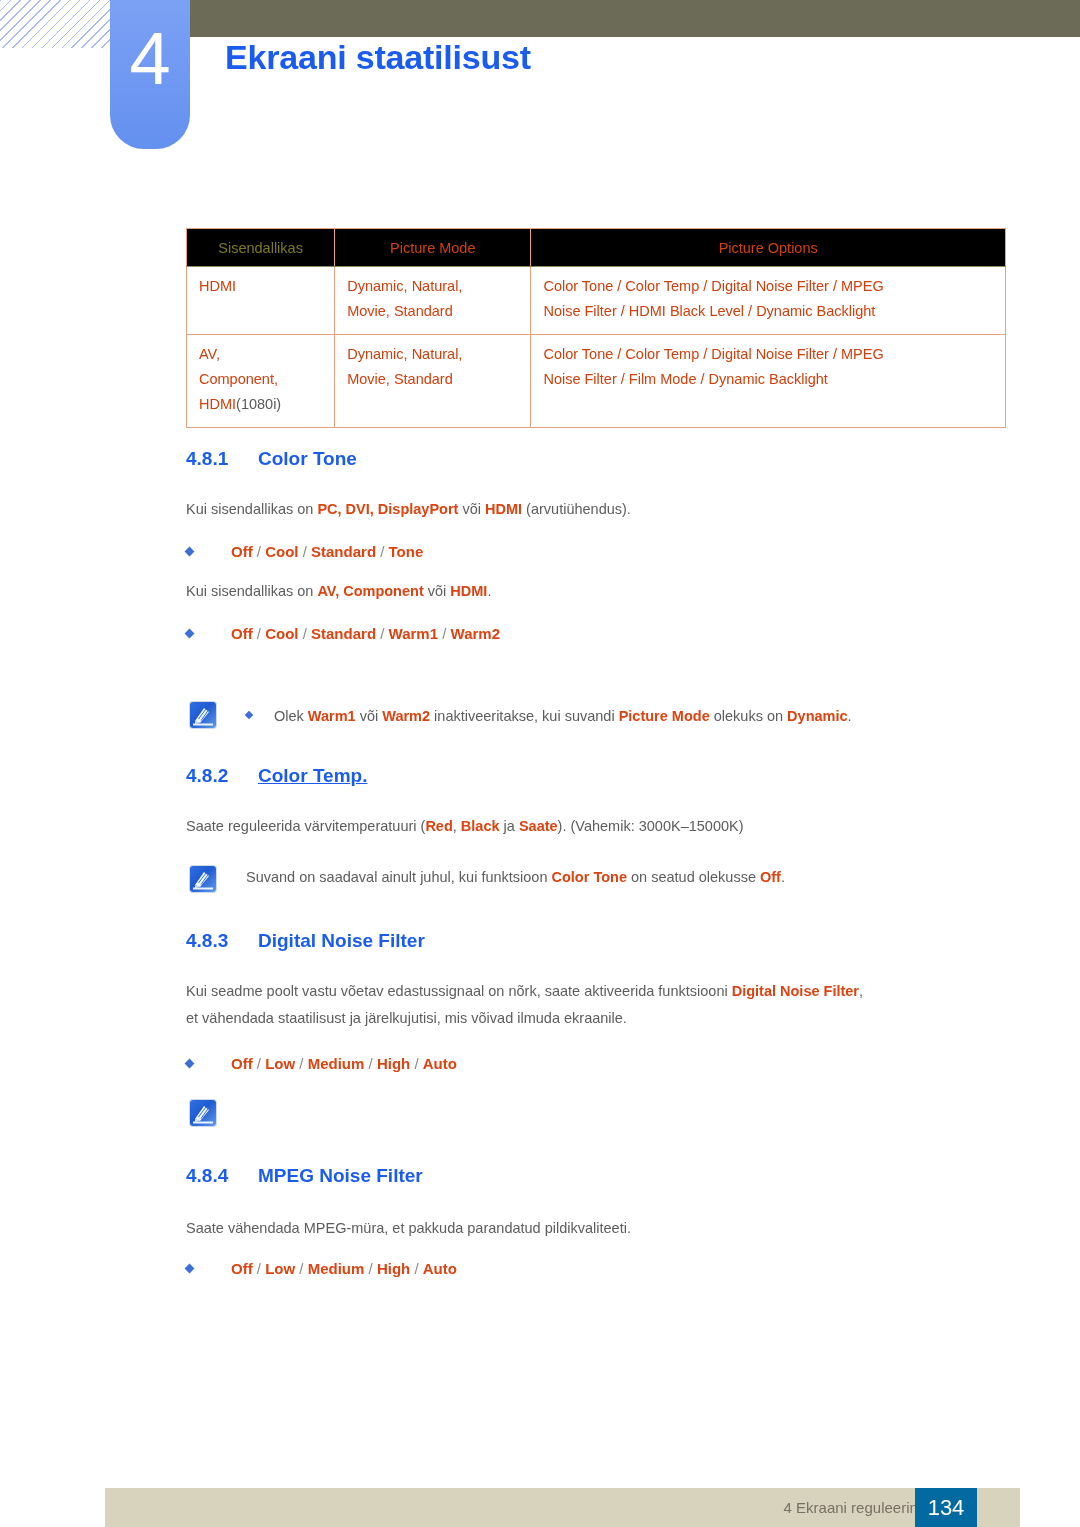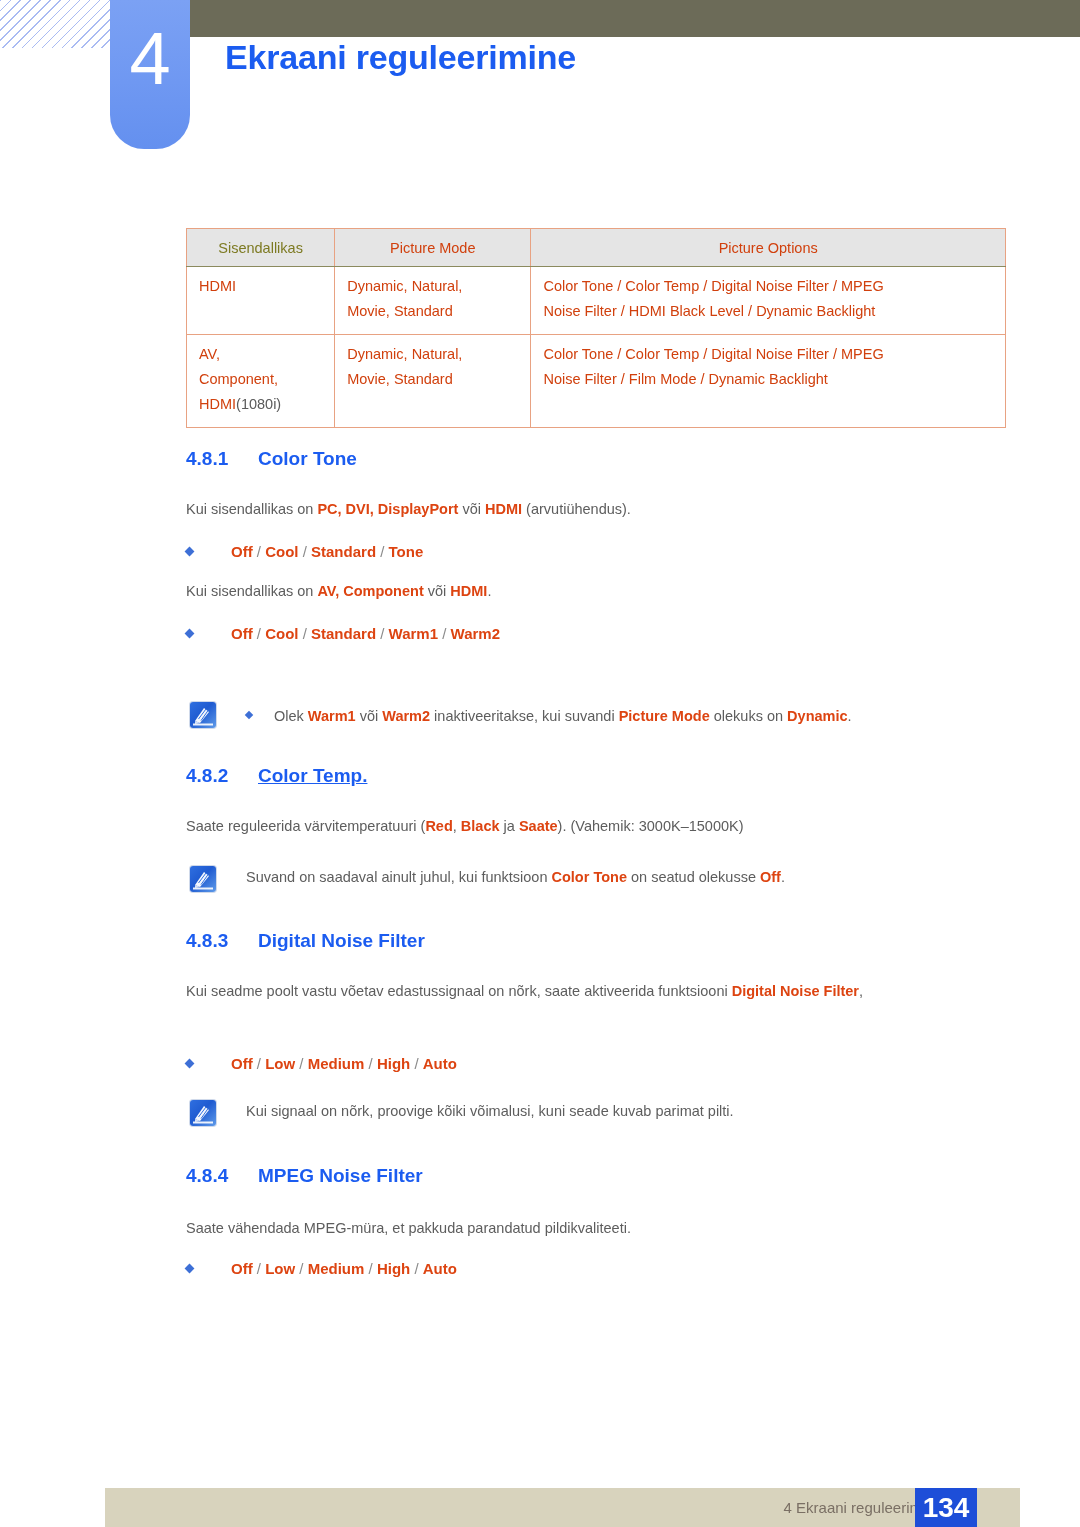--- a/index.html
+++ b/index.html
@@ -63,21 +63,21 @@
     border-collapse: collapse;
     border: 1px solid #8b8a5e;
     table-layout: fixed;
   }
   .spec-table td, .spec-table th {
     border: 1px solid #e8a282;
     padding: 0;
     vertical-align: top;
   }
   .spec-table thead th {
-    background: #e5e5e5;
+    background: #000000;
     border-bottom: 1px solid #8b8a5e;
     text-align: center;
     font-weight: normal;
     font-size: 14.5px;
     color: #d1400d;
     height: 37px;
     vertical-align: middle;
   }
   .spec-table thead th.olive-head { color: #7d7a22; }
   .col-a { width: 148px; }
@@ -174,37 +174,37 @@
     position: absolute;
     right: 78px; top: 11px;
     font-size: 15px;
     color: #7a6f64;
     white-space: nowrap;
   }
   .page-num {
     position: absolute;
     left: 915px; top: 1488px;
     width: 62px; height: 39px;
-    background: #1d4ed8;
+    background: #0369a1;
     color: #ffffff;
-    font-size: 28px;
-    font-weight: bold;
+    font-size: 22px;
+    font-weight: normal;
     text-align: center;
     line-height: 39px;
   }
 </style>
 </head>
 <body>
 
 <div class="hatch"></div>
 <div class="olive-bar"></div>
 <div class="chapter-tab">
   <span>4</span>
 </div>
-<div class="chapter-title">Ekraani reguleerimine</div>
+<div class="chapter-title">Ekraani staatilisust</div>
 
 <table class="spec-table">
   <colgroup>
     <col class="col-a">
       <col class="col-b">
       <col class="col-c">
   </colgroup>
   <thead>
     <tr>
       <th class="olive-head">Sisendallikas</th>
@@ -305,39 +305,37 @@
     </div>
   </div>
 </div>
 
 <div class="sec-head" style="left:186px; top:930px;">
   <span class="num">4.8.3</span><span>Digital Noise Filter</span>
 </div>
 
 <div class="para" style="top:978px;">
   <div>Kui seadme poolt vastu võetav edastussignaal on nõrk, saate aktiveerida funktsiooni <b class="hl">Digital Noise Filter</b>,</div>
+  <div>et vähendada staatilisust ja järelkujutisi, mis võivad ilmuda ekraanile.</div>
 </div>
 
 <div class="opt-line" style="top:1055px;">
   <span class="bullet"></span><span><span>Off</span><span class="sep"> / </span><span>Low</span><span class="sep"> / </span><span>Medium</span><span class="sep"> / </span><span>High</span><span class="sep"> / </span><span>Auto</span></span>
 </div>
 
 <div class="note-block" style="top:1098px;">
   <span class="note-icon">
     <svg width="26" height="26" viewBox="0 0 26 26">
       <path d="M5 19 L14 6 L19 10 L10 21 Z" fill="#ffffff" opacity="0.95"></path>
       <path d="M5 19 L10 21 L5 22 Z" fill="#ffffff" opacity="0.8"></path>
       <path d="M8.5 17 L16 7" stroke="#2f6fe0" stroke-width="1" fill="none"></path>
       <path d="M11 18.6 L18 8.6" stroke="#2f6fe0" stroke-width="1" fill="none"></path>
       <rect x="3" y="21.5" width="20" height="2" fill="#ffffff" opacity="0.9"></rect>
     </svg>
   </span>
-  <div class="note-body" style="line-height:26px;">
-    <div class="nrow">Kui signaal on nõrk, proovige kõiki võimalusi, kuni seade kuvab parimat pilti.</div>
-  </div>
 </div>
 
 <div class="sec-head" style="left:186px; top:1165px;">
   <span class="num">4.8.4</span><span>MPEG Noise Filter</span>
 </div>
 
 <div class="para" style="top:1215px;">Saate vähendada MPEG-müra, et pakkuda parandatud pildikvaliteeti.</div>
 
 <div class="opt-line" style="top:1260px;">
   <span class="bullet"></span><span><span>Off</span><span class="sep"> / </span><span>Low</span><span class="sep"> / </span><span>Medium</span><span class="sep"> / </span><span>High</span><span class="sep"> / </span><span>Auto</span></span>

